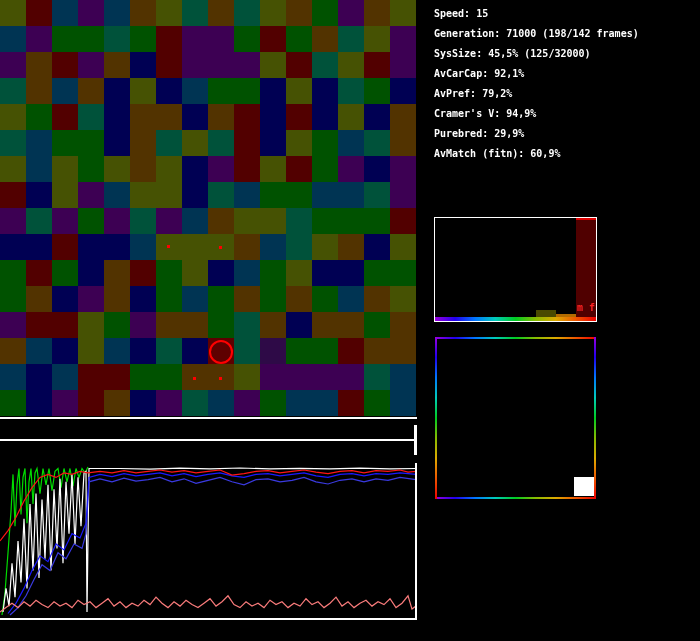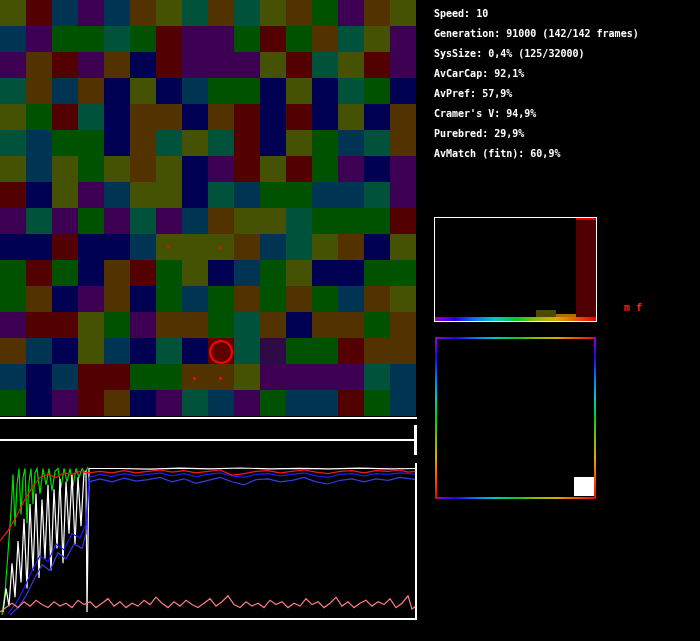--- a/index.html
+++ b/index.html
@@ -14,21 +14,21 @@
   .hline{position:absolute;background:#fff;height:2px;}
   #timeline-handle{position:absolute;background:#fff;width:3px;height:30px;}
   
   #stats-panel{position:absolute;left:434px;top:4px;color:#fff;font:bold 10px "DejaVu Sans Mono","Liberation Mono",monospace;}
   .stat-line{height:20px;line-height:20px;white-space:pre;}
   
   #hist-box{position:absolute;left:434px;top:217px;width:161px;height:103px;border:1px solid #fff;background:#000;}
   #hist-inner{position:absolute;left:0;top:0;right:0;bottom:0;}
   #hue-strip{position:absolute;left:0;right:0;bottom:0;height:4px;}
   .hbar{position:absolute;bottom:4px;}
-  #mf-label{position:absolute;font:bold 10px "DejaVu Sans Mono","Liberation Mono",monospace;color:#ff2222;white-space:pre;padding-left:47px;}
+  #mf-label{position:absolute;font:bold 10px "DejaVu Sans Mono","Liberation Mono",monospace;color:#ff2222;white-space:pre;}
   
   #pref-box{position:absolute;left:435px;top:337px;width:161px;height:162px;background:#000;}
   .edge{position:absolute;}
   #pref-square{position:absolute;background:#fff;}
   
   #chart-svg{position:absolute;left:0;top:458px;}
 </style>
 </head>
 <body>
 
@@ -308,25 +308,25 @@
       <polyline points="3,154.0 6,130.4 9,148.1 12,105.2 15,139.2 18,83.0 21,124.4 24,60.8 27,130.4 30,46.0 33,112.6 36,35.6 39,120.0 42,41.6 45,100.8 48,26.8 51,112.6 54,31.2 57,90.4 60,20.8 63,105.2 66,23.8 69,75.6 72,16.4 75,86.0 78,19.4 81,68.2 84,14.9 86,13.4 87,154.0 89,10.5 120,10.5 150,11.1 180,10.2 210,10.8 240,10.0 270,10.9 300,10.3 330,10.8 360,10.2 390,10.8 416,10.5" fill="none" stroke="#ffffff" stroke-width="1.2"></polyline>
       <polyline points="10,157.0 18,149.6 26,137.8 34,121.5 42,106.7 50,112.6 58,94.8 66,100.8 74,86.0 82,90.4 86,75.6 89,23.8 100,20.8 112,23.8 124,20.1 136,23.1 148,21.6 160,19.4 172,23.8 184,20.8 196,25.3 208,22.3 220,19.4 232,23.8 244,26.8 256,21.6 268,20.8 280,23.8 292,22.3 304,19.4 316,23.8 328,26.0 340,22.3 352,20.8 364,23.8 376,20.8 388,22.3 400,19.4 416,21.6" fill="none" stroke="#3a3ae0" stroke-width="1.2"></polyline>
       <polyline points="8,155.5 16,145.2 24,130.4 32,112.6 40,97.8 48,103.7 56,86.0 64,91.9 72,75.6 80,80.0 86,65.2 89,19.4 100,16.4 112,18.6 124,15.7 136,17.9 148,16.4 160,14.9 172,17.9 184,15.7 196,18.6 208,16.4 220,14.9 232,17.9 244,19.4 256,16.4 268,15.7 280,17.9 292,16.4 304,14.9 316,17.9 328,19.4 340,16.4 352,15.7 364,17.9 376,15.7 388,16.4 400,14.9 416,16.4" fill="none" stroke="#1a1aff" stroke-width="1.2"></polyline>
       <polyline points="0,83.0 8,72.6 16,59.3 24,43.0 32,29.7 40,19.4 48,16.4 56,19.4 64,14.9 72,16.4 80,13.4 88,14.9 100,13.4 112,14.9 124,12.7 136,14.9 148,13.4 160,12.0 172,14.2 184,12.7 196,14.9 208,13.4 220,12.0 232,17.1 244,15.7 256,13.4 268,12.7 280,14.9 292,13.4 304,12.0 316,14.2 328,15.7 340,13.4 352,12.7 364,14.9 376,12.7 388,13.4 400,12.0 408,14.2 416,13.4" fill="none" stroke="#ff1515" stroke-width="1.2"></polyline>
       <polyline points="0,154.0 6,149.6 12,145.2 18,149.6 24,143.7 30,148.1 36,142.2 42,146.6 48,149.6 54,143.7 60,148.1 66,145.2 72,149.6 78,142.2 84,146.6 90,143.7 96,149.6 102,145.2 108,140.7 114,148.1 120,143.7 126,149.6 132,145.2 138,148.1 144,142.2 150,146.6 156,139.2 162,145.2 168,149.6 174,143.7 180,148.1 186,142.2 192,146.6 198,149.6 204,145.2 210,140.7 216,148.1 222,143.7 228,137.8 234,146.6 240,149.6 246,143.7 252,148.1 258,145.2 264,149.6 270,142.2 276,146.6 282,143.7 288,149.6 294,145.2 300,148.1 306,140.7 312,146.6 318,143.7 324,149.6 330,145.2 336,139.2 342,148.1 348,143.7 354,149.6 360,145.2 366,142.2 372,148.1 378,143.7 384,146.6 390,140.7 396,149.6 402,145.2 408,137.8 412,151.1 416,148.1" fill="none" stroke="#f97b7b" stroke-width="1.2"></polyline>
       <line x1="416" y1="5" x2="416" y2="162" stroke="#ffffff" stroke-width="2" shape-rendering="crispEdges"></line>
       <line x1="0" y1="161" x2="417" y2="161" stroke="#ffffff" stroke-width="2" shape-rendering="crispEdges"></line>
     </svg>
 
   <div id="stats-panel">
-      <div class="stat-line">Speed: 10</div>
-      <div class="stat-line">Generation: 91000 (142/142 frames)</div>
-      <div class="stat-line">SysSize: 0,4% (125/32000)</div>
+      <div class="stat-line">Speed: 15</div>
+      <div class="stat-line">Generation: 71000 (198/142 frames)</div>
+      <div class="stat-line">SysSize: 45,5% (125/32000)</div>
       <div class="stat-line">AvCarCap: 92,1%</div>
-      <div class="stat-line">AvPref: 57,9%</div>
+      <div class="stat-line">AvPref: 79,2%</div>
       <div class="stat-line">Cramer's V: 94,9%</div>
       <div class="stat-line">Purebred: 29,9%</div>
       <div class="stat-line">AvMatch (fitn): 60,9%</div>
     </div>
 
   <div id="hist-box">
     <div id="hist-inner">
       <div id="hue-strip" style="background: linear-gradient(to right, rgb(153, 0, 221), rgb(34, 0, 238), rgb(0, 119, 255), rgb(0, 204, 187), rgb(0, 204, 34), rgb(136, 187, 0), rgb(221, 170, 0), rgb(238, 85, 0), rgb(238, 0, 0));"></div>
 
     <div class="hbar" style="left: 101px; width: 20px; height: 7px; background: rgb(74, 74, 0);"></div>

